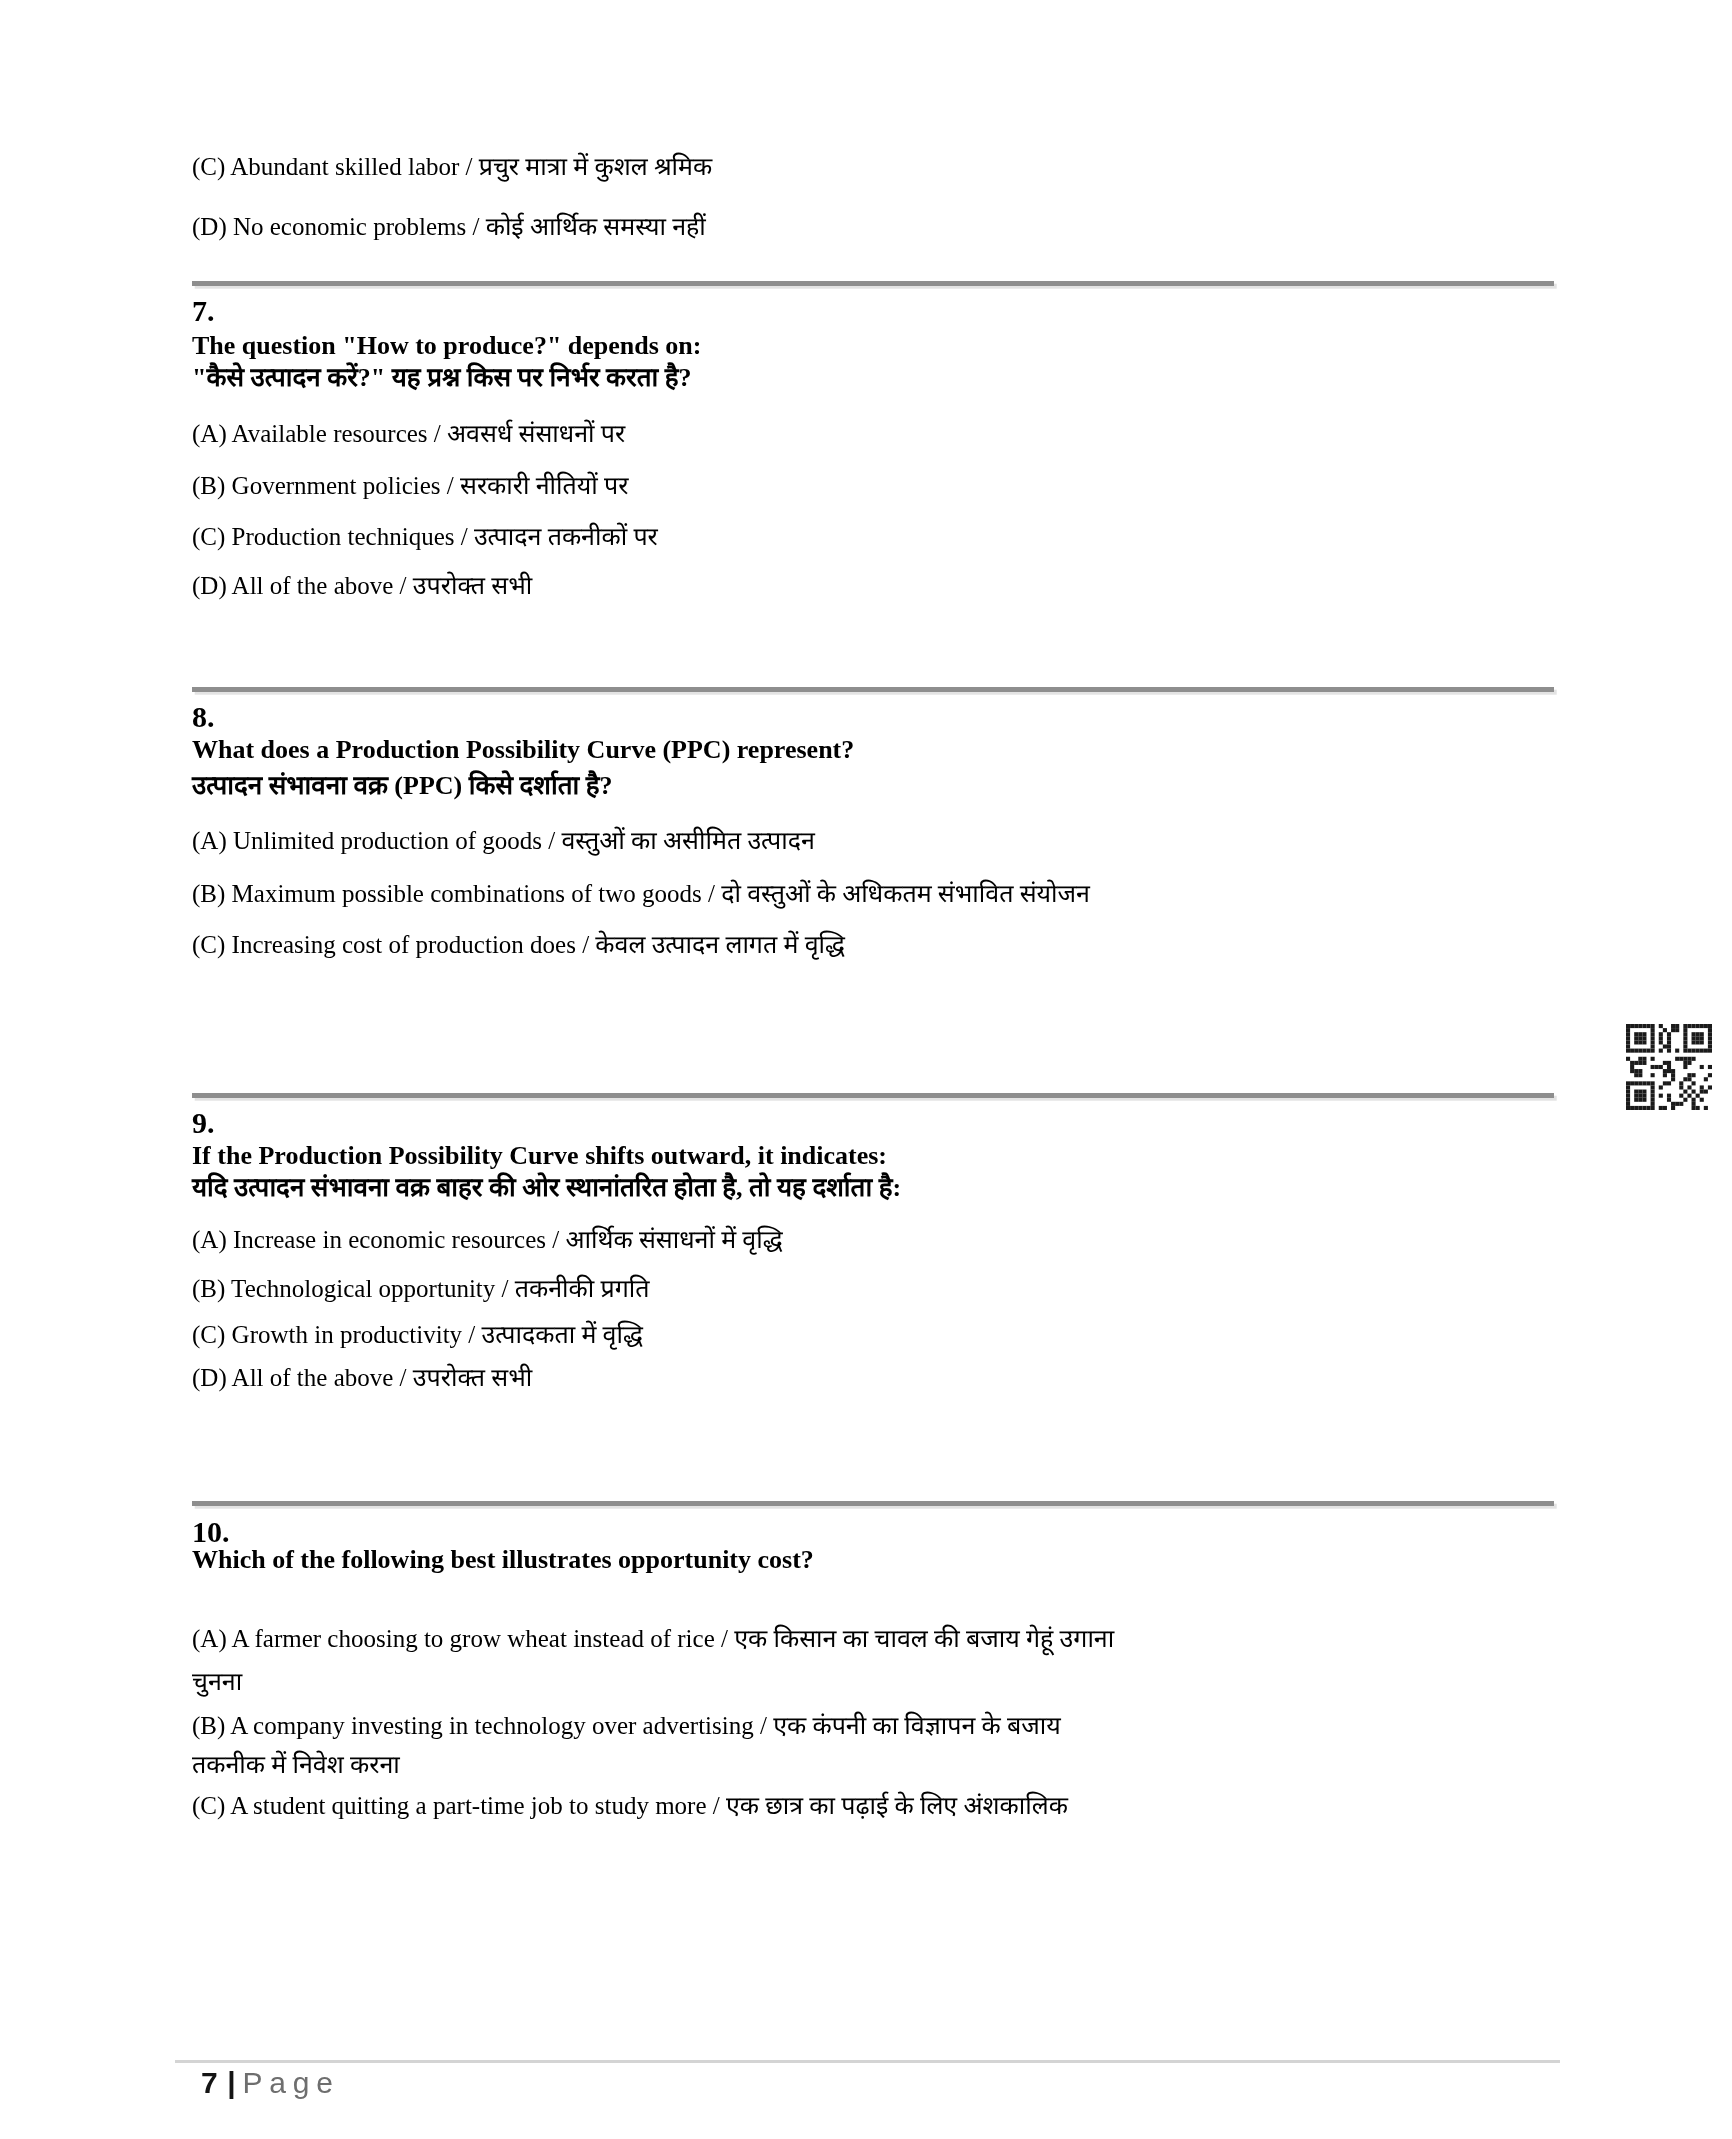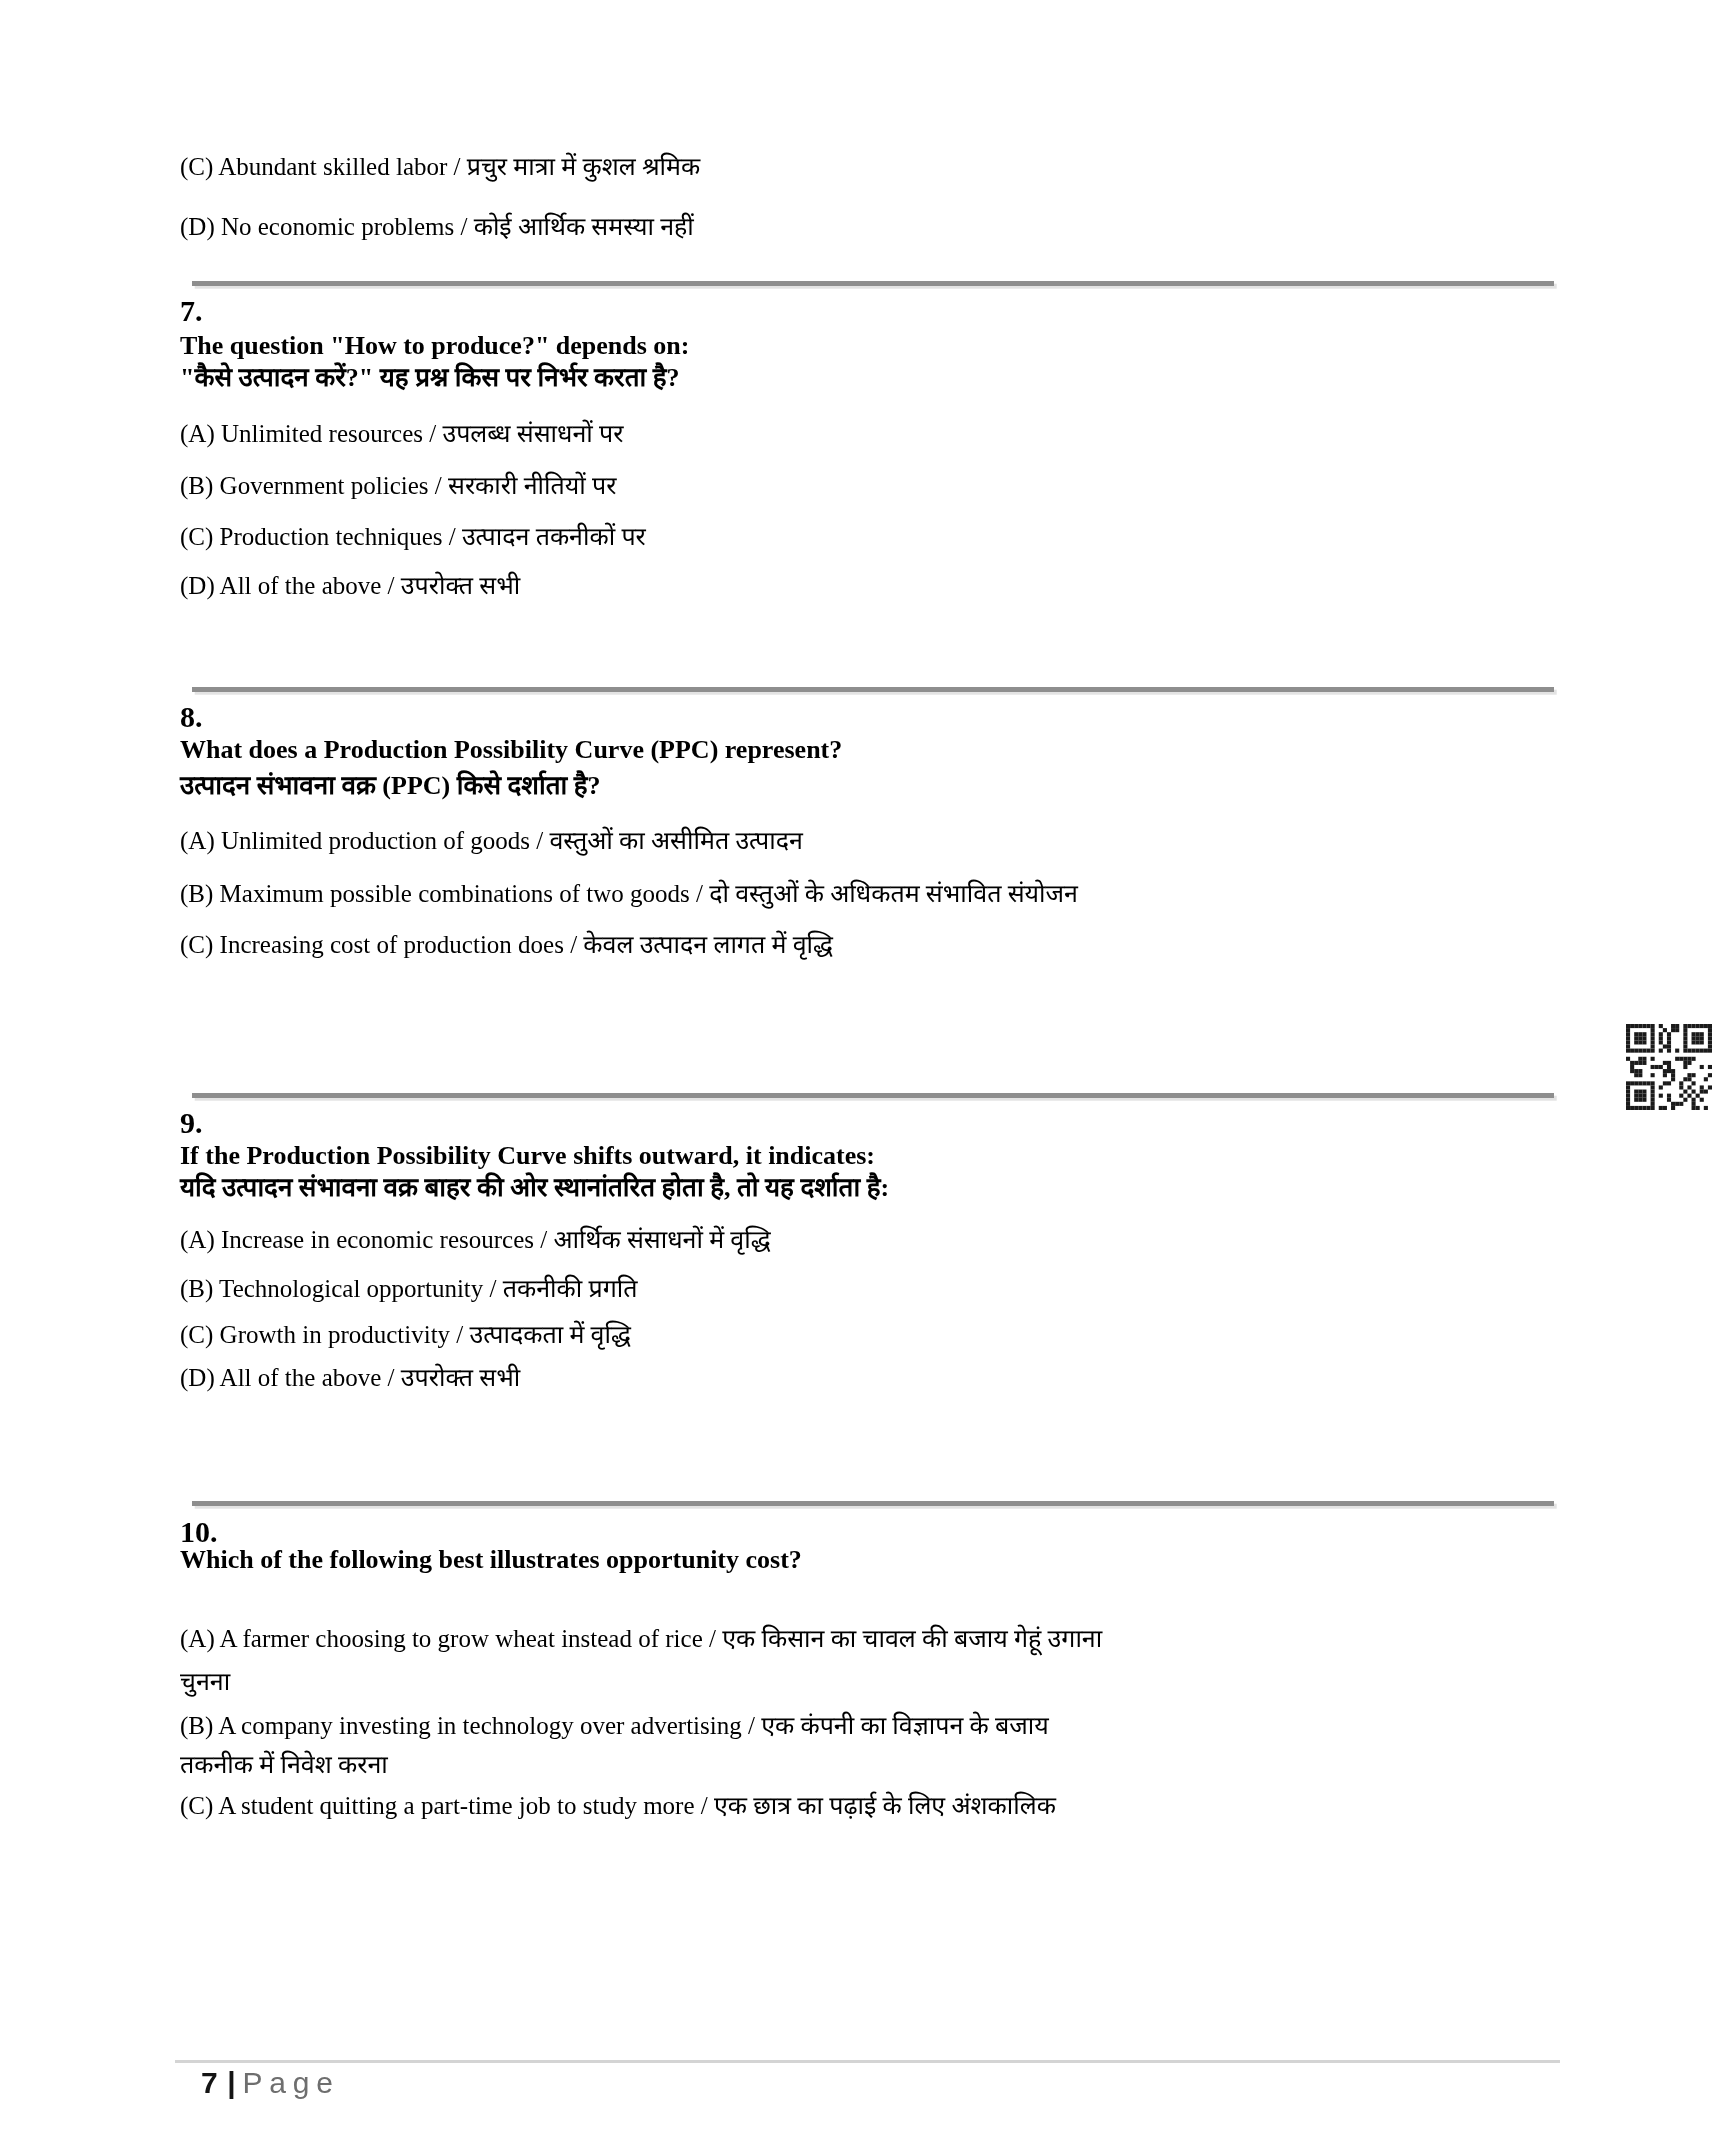--- a/index.html
+++ b/index.html
@@ -5,21 +5,21 @@
   html,body{margin:0;padding:0;background:#ffffff;}
   .page{
     position:relative;
     width:1732px;height:2140px;
     background:#ffffff;
     color:#000;
     font-family:"Liberation Serif","DejaVu Serif",serif;
     overflow:hidden;
   }
   .line{
-    position:absolute;left:180px;
+    position:absolute;left:192px;
     font-size:25px;line-height:1.25;
     white-space:nowrap;
   }
   .q-heading{font-weight:bold;font-size:26px;}
   .q-number{font-weight:bold;font-size:30px;}
   .divider{
     position:absolute;left:192px;width:1362px;height:4.8px;
     background:#8e8e8e;
     box-shadow:2.7px 2.7px 0 0 #e3e3e3;
   }
@@ -45,21 +45,21 @@
 
 <div class="page">
 
   <div class="line" style="top:151px">(C) Abundant skilled labor / प्रचुर मात्रा में कुशल श्रमिक</div>
   <div class="line" style="top:211px">(D) No economic problems / कोई आर्थिक समस्या नहीं</div>
 
   <div class="divider" style="top:281px"></div>
   <div class="line q-number" style="top:292px">7.</div>
   <div class="line q-heading" style="top:330px">The question "How to produce?" depends on:</div>
   <div class="line q-heading" style="top:362px">"कैसे उत्पादन करें?" यह प्रश्न किस पर निर्भर करता है?</div>
-  <div class="line" style="top:418px">(A) Unlimited resources / उपलब्ध संसाधनों पर</div>
+  <div class="line" style="top:418px">(A) Available resources / अवसर्ध संसाधनों पर</div>
   <div class="line" style="top:470px">(B) Government policies / सरकारी नीतियों पर</div>
   <div class="line" style="top:521px">(C) Production techniques / उत्पादन तकनीकों पर</div>
   <div class="line" style="top:570px">(D) All of the above / उपरोक्त सभी</div>
 
   <div class="divider" style="top:687px"></div>
   <div class="line q-number" style="top:698px">8.</div>
   <div class="line q-heading" style="top:734px">What does a Production Possibility Curve (PPC) represent?</div>
   <div class="line q-heading" style="top:770px">उत्पादन संभावना वक्र (PPC) किसे दर्शाता है?</div>
   <div class="line" style="top:825px">(A) Unlimited production of goods / वस्तुओं का असीमित उत्पादन</div>
   <div class="line" style="top:878px">(B) Maximum possible combinations of two goods / दो वस्तुओं के अधिकतम संभावित संयोजन</div>

